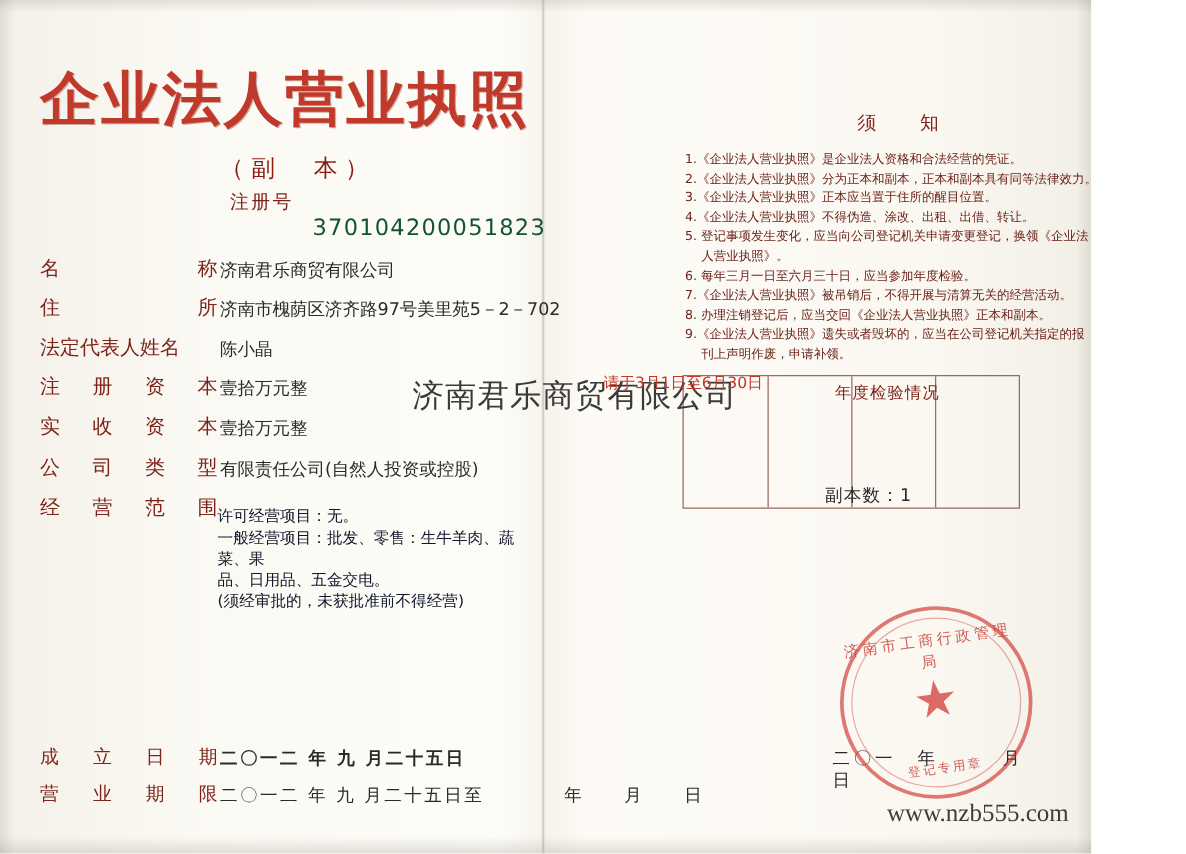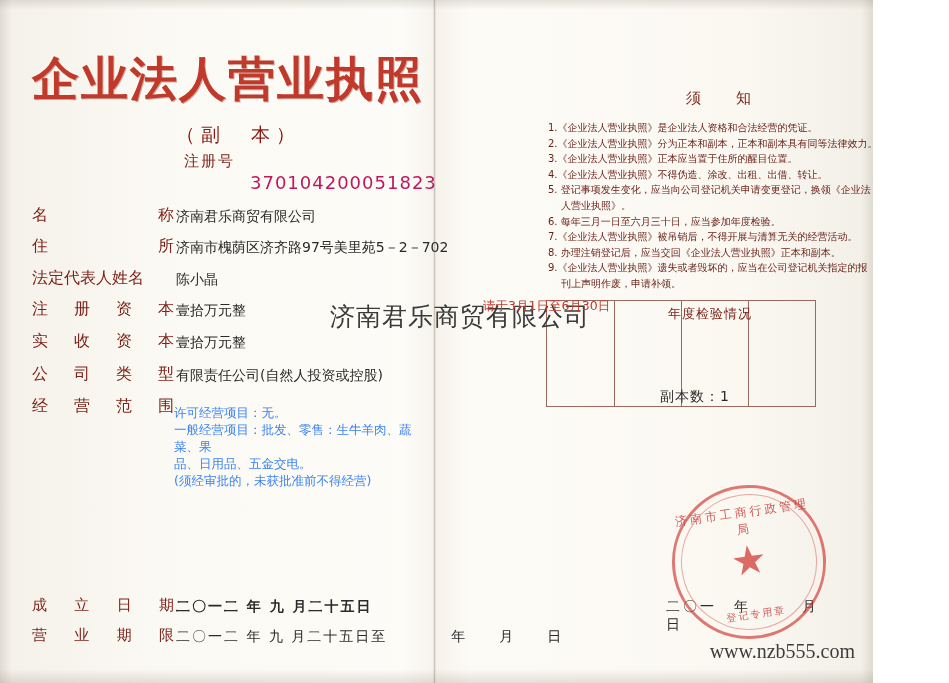--- a/index.html
+++ b/index.html
@@ -82,21 +82,21 @@
     font-size: 15px;
     color: #7d2319;
     letter-spacing: 2px;
     font-family: "DejaVu Sans", sans-serif;
   }
   .regno-value {
     position: absolute;
     left: 250px;
     top: 172px;
     font-size: 18px;
-    color: #be185d;
+    color: #14532d;
     letter-spacing: 1px;
     font-family: "DejaVu Sans", sans-serif;
   }
 
   .field-label {
     position: absolute;
     left: 32px;
     width: 142px;
     font-size: 16px;
     color: #7d2319;
@@ -112,21 +112,21 @@
     color: #2a2a2a;
     font-family: "DejaVu Sans", sans-serif;
     white-space: nowrap;
   }
   .scope-block {
     position: absolute;
     left: 174px;
     top: 404px;
     font-size: 12.5px;
     line-height: 17px;
-    color: #3b82f6;
+    color: #0f172a;
     font-family: "DejaVu Sans", sans-serif;
     width: 250px;
   }
   .bottom-label {
     position: absolute;
     left: 32px;
     width: 142px;
     font-size: 15px;
     color: #7d2319;
     font-family: "DejaVu Sans", sans-serif;

